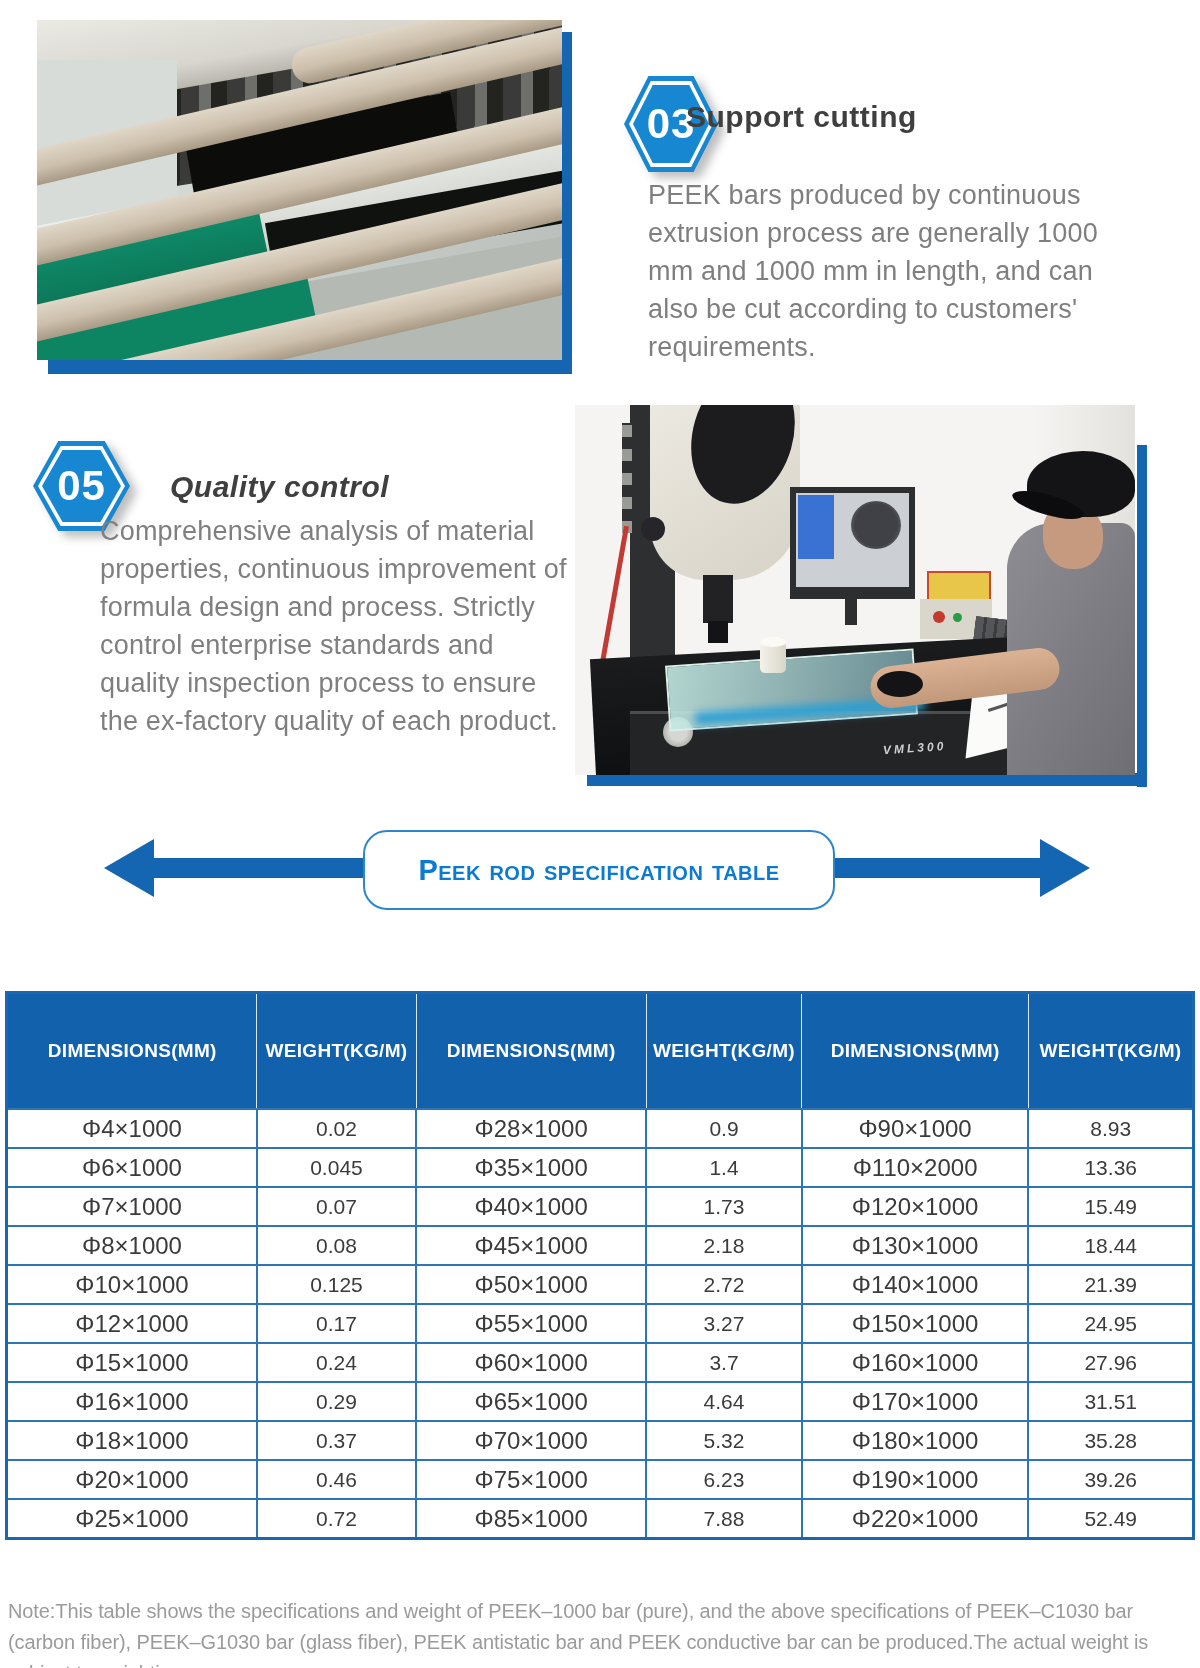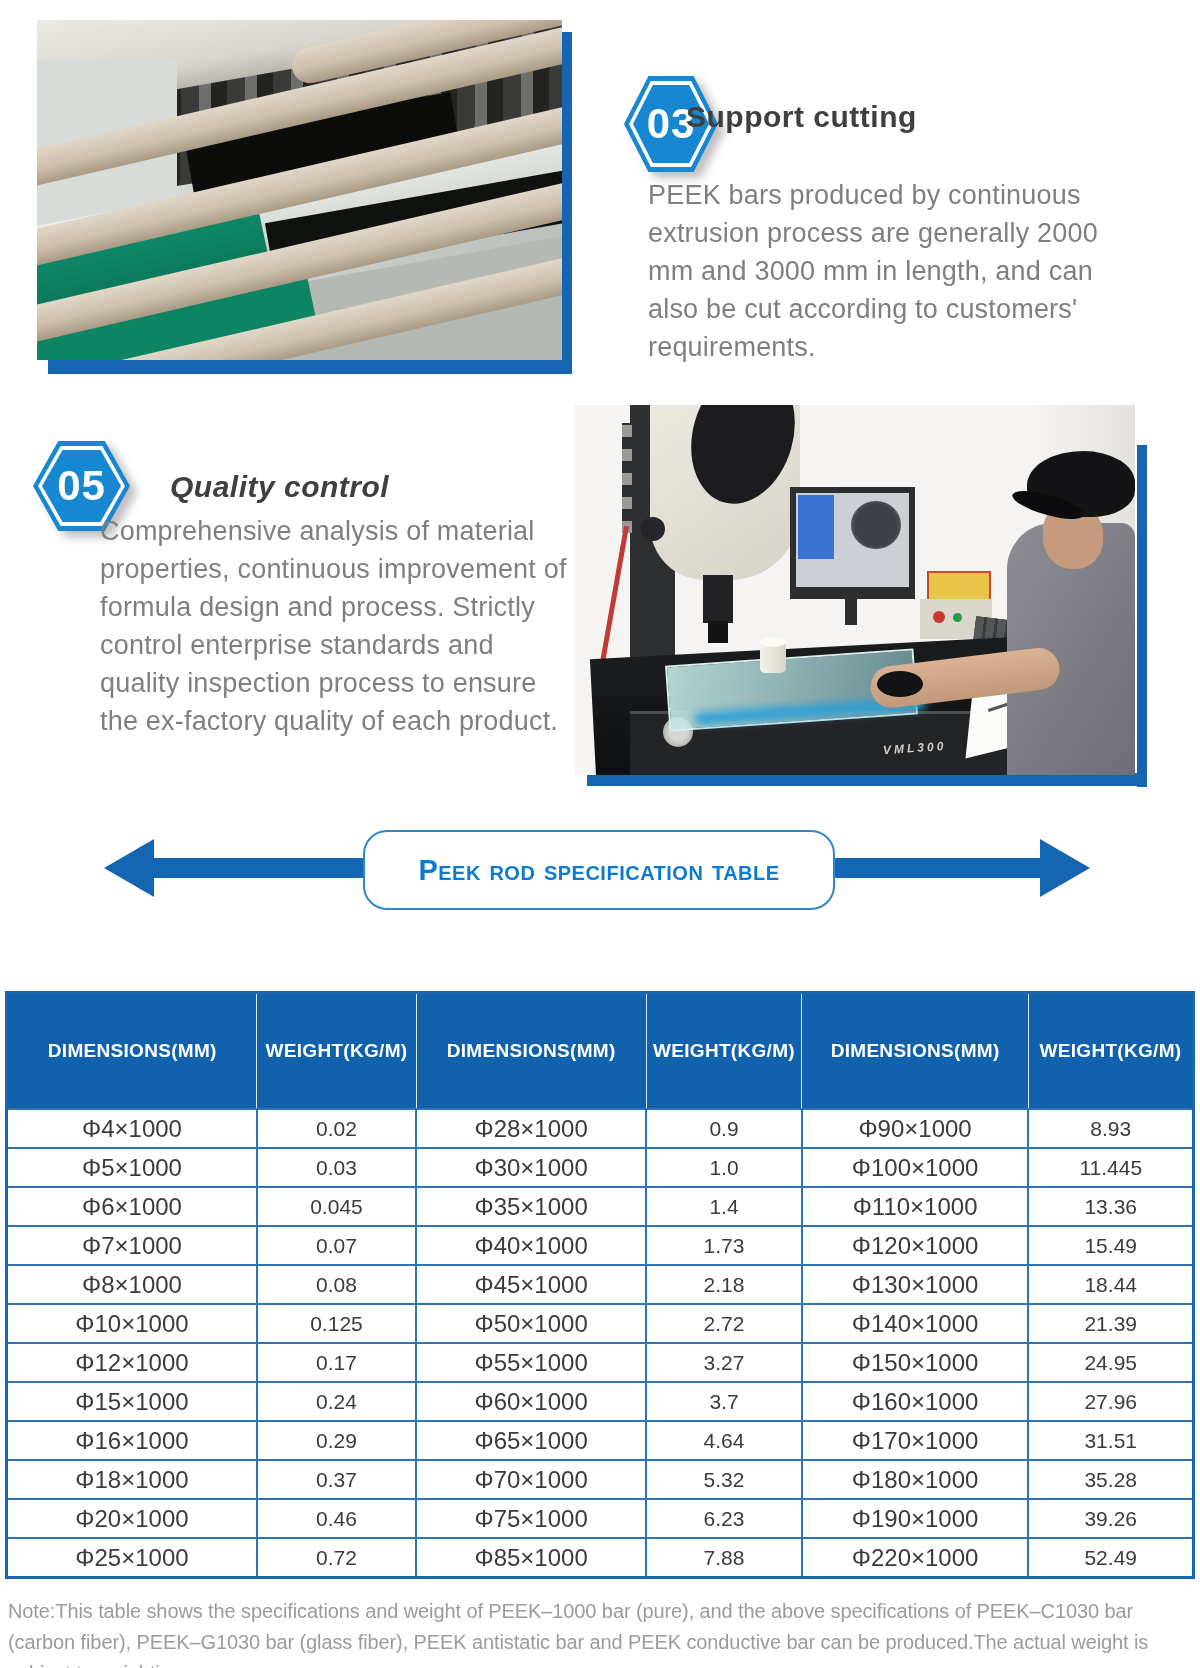--- a/index.html
+++ b/index.html
@@ -81,21 +81,21 @@
   </div>
 
   <div class="hexwrap" style="left:624px;top:76px;width:94px;height:96px;">
     <div class="hex l1"></div>
     <div class="hex l2"></div>
     <div class="hex l3">
       <span class="hex-num">03</span>
     </div>
   </div>
   <div class="sec-title" style="left:686px;top:100px;">Support cutting</div>
-  <div class="sec-body" style="left:648px;top:176px;width:458px;">PEEK bars produced by continuous extrusion process are generally 2000 mm and 3000 mm in length, and can also be cut according to customers' requirements.</div>
+  <div class="sec-body" style="left:648px;top:176px;width:458px;">PEEK bars produced by continuous extrusion process are generally 1000 mm and 1000 mm in length, and can also be cut according to customers' requirements.</div>
 
   <div class="hexwrap" style="left:33px;top:441px;width:97px;height:90px;">
     <div class="hex l1"></div>
     <div class="hex l2"></div>
     <div class="hex l3">
       <span class="hex-num">05</span>
     </div>
   </div>
   <div class="sec-title" style="left:170px;top:470px;font-style:italic;">Quality control</div>
   <div class="sec-body" style="left:100px;top:512px;width:468px;">Comprehensive analysis of material properties, continuous improvement of formula design and process. Strictly control enterprise standards and quality inspection process to ensure the ex-factory quality of each product.</div>
@@ -168,33 +168,25 @@
     <tbody>
         <tr>
           <td class="dim">Φ4×1000</td>
           <td class="wt">0.02</td>
           <td class="dim">Φ28×1000</td>
           <td class="wt">0.9</td>
           <td class="dim">Φ90×1000</td>
           <td class="wt">8.93</td>
         </tr>
         <tr>
-          <td class="dim">Φ5×1000</td>
-          <td class="wt">0.03</td>
-          <td class="dim">Φ30×1000</td>
-          <td class="wt">1.0</td>
-          <td class="dim">Φ100×1000</td>
-          <td class="wt">11.445</td>
-        </tr>
-        <tr>
           <td class="dim">Φ6×1000</td>
           <td class="wt">0.045</td>
           <td class="dim">Φ35×1000</td>
           <td class="wt">1.4</td>
-          <td class="dim">Φ110×1000</td>
+          <td class="dim">Φ110×2000</td>
           <td class="wt">13.36</td>
         </tr>
         <tr>
           <td class="dim">Φ7×1000</td>
           <td class="wt">0.07</td>
           <td class="dim">Φ40×1000</td>
           <td class="wt">1.73</td>
           <td class="dim">Φ120×1000</td>
           <td class="wt">15.49</td>
         </tr>

